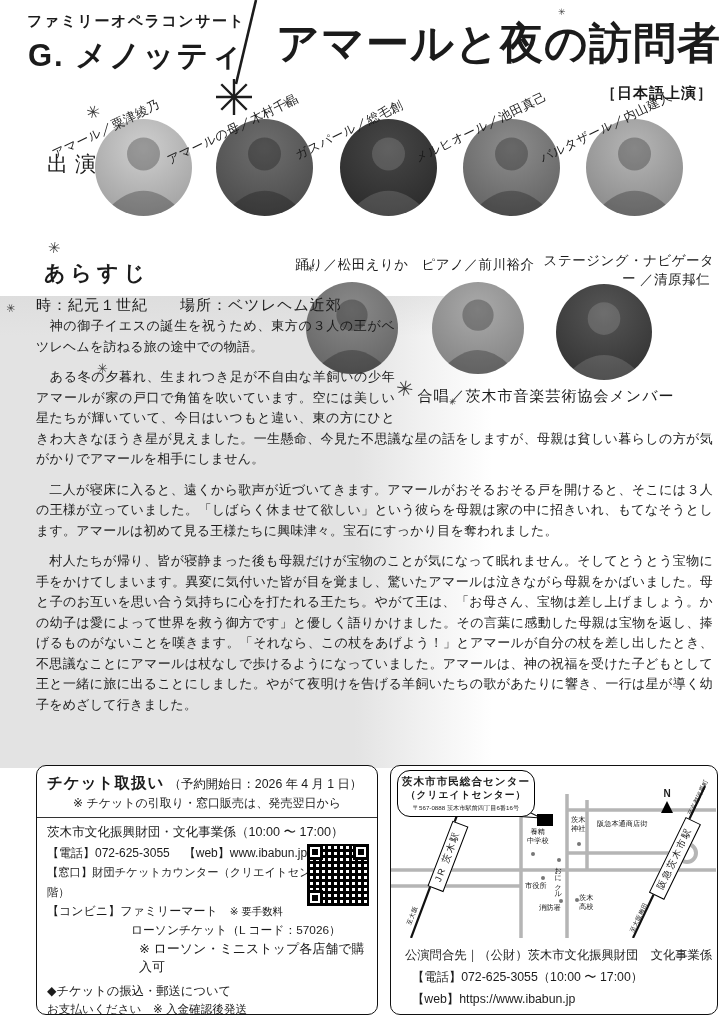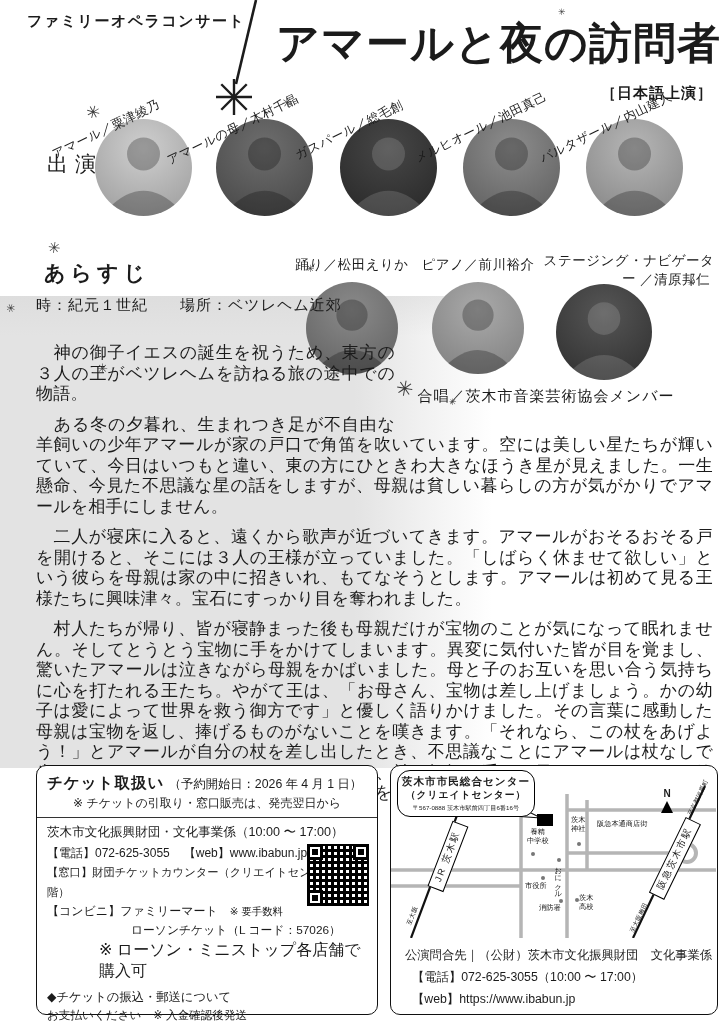--- a/index.html
+++ b/index.html
@@ -33,39 +33,39 @@
   .t1 { background:radial-gradient(circle at 50% 30%,#8a8a8a,#5f5f5f); }
   .t2 { background:radial-gradient(circle at 50% 30%,#aaaaaa,#7d7d7d); }
   .t3 { background:radial-gradient(circle at 50% 30%,#565656,#2d2d2d); }
   .diag { position:absolute; font-size:12.5px; white-space:nowrap; letter-spacing:.5px;
     transform-origin:0 100%; transform:rotate(-26deg); z-index:3; }
   .h-label { position:absolute; font-size:13.5px; letter-spacing:.5px; z-index:3; }
   .chorus { position:absolute; left:396px; top:387px; width:300px; font-size:15px; text-align:center; letter-spacing:1px; }
   
   .syn-h { position:absolute; left:44px; top:259px; font-size:21px; font-weight:bold; letter-spacing:5px; z-index:3; }
   .synopsis { position:absolute; left:36px; top:296px; width:677px; z-index:3; }
-  .setting { font-size:15px; letter-spacing:1px; margin-bottom:28px; }
+  .setting { font-size:15px; letter-spacing:1px; margin-bottom:1px; }
   .syn-spacer { float:right; width:318px; height:128px; }
-  .synopsis p { font-size:17px; line-height:20.5px; text-align:justify; margin-bottom:10px; letter-spacing:.2px; }
+  .synopsis p { font-size:13px; line-height:20.5px; text-align:justify; margin-bottom:10px; letter-spacing:.2px; }
   
   .box { position:absolute; top:765px; height:250px; border:1.6px solid #111; border-radius:10px; background:#fff; z-index:5; }
   .box-tickets { left:36px; width:342px; padding:7px 10px 5px; }
   .box-venue { left:390px; width:328px; }
   .tk-title-row { white-space:nowrap; }
   .tk-title { font-size:15.5px; font-weight:bold; letter-spacing:1px; }
   .tk-res { font-size:12.3px; }
   .tk-pickup { text-align:center; font-size:12px; margin-top:1px; }
   .tk-div { border-top:1.2px solid #333; margin:5px -10px 6px; }
   .tk-office { font-size:12.6px; margin-bottom:3px; }
   .tk-line { font-size:12px; line-height:1.62; }
   .tk-gap { display:inline-block; width:14px; }
   .tk-counter { font-size:11.3px; line-height:1.7; }
   .fee { font-size:10.4px; }
   .tk-lawson { margin-left:84px; font-size:11.8px; line-height:1.55; }
-  .tk-lawson-note { font-size:16px; margin-left:52px; }
+  .tk-lawson-note { font-size:13px; margin-left:92px; }
   .tk-transfer-h { margin-top:7px; font-size:12.3px; }
   .tk-transfer { font-size:11.6px; line-height:1.5; }
   .qr { position:absolute; right:8px; top:78px; width:62px; height:62px; background:
       repeating-linear-gradient(0deg,#000 0 3px,transparent 3px 6px),
       repeating-linear-gradient(90deg,#000 0 3px,#fff 3px 6px); }
   .qr .f { position:absolute; width:16px; height:16px; border:3px solid #000; background:#fff; }
   .qr .f::after { content:""; position:absolute; left:2px; top:2px; width:6px; height:6px; background:#000; }
   .qr .f1 { left:0; top:0; } .qr .f2 { right:0; top:0; } .qr .f3 { left:0; bottom:0; }
   
   .map { position:absolute; left:0; top:0; width:100%; height:172px; }
@@ -102,20 +102,21 @@
   <span class="sp" style="left:558px;top:8px;font-size:9px">✳</span>
   <span class="sp" style="left:48px;top:240px;font-size:15px;transform:rotate(8deg)">✳</span>
   <span class="sp" style="left:6px;top:303px;font-size:11px;transform:rotate(20deg)">✳</span>
   <span class="sp" style="left:97px;top:362px;font-size:13px">✳</span>
   <span class="sp" style="left:306px;top:264px;font-size:10px">✳</span>
   <span class="sp" style="left:396px;top:378px;font-size:21px;transform:rotate(10deg)">✳</span>
   <span class="sp" style="left:449px;top:398px;font-size:9px">✳</span>
   <span class="sp" style="left:687px;top:278px;font-size:10px">✳</span>
 
   <div class="series">ファミリーオペラコンサート</div>
+  <div class="composer">G. メノッティ</div>
   <svg class="shoot" viewBox="0 0 62 122">
     <line x1="46" y1="0" x2="26" y2="84" stroke="#1c1c1c" stroke-width="2.6"></line>
     <g stroke="#1c1c1c" stroke-width="2.4">
       <line x1="6" y1="97" x2="42" y2="97"></line>
       <line x1="6" y1="97" x2="42" y2="97" transform="rotate(45 24 97)"></line>
       <line x1="6" y1="97" x2="42" y2="97" transform="rotate(90 24 97)"></line>
       <line x1="6" y1="97" x2="42" y2="97" transform="rotate(135 24 97)"></line>
     </g>
   </svg>
   <div class="title">アマールと夜の訪問者</div>

